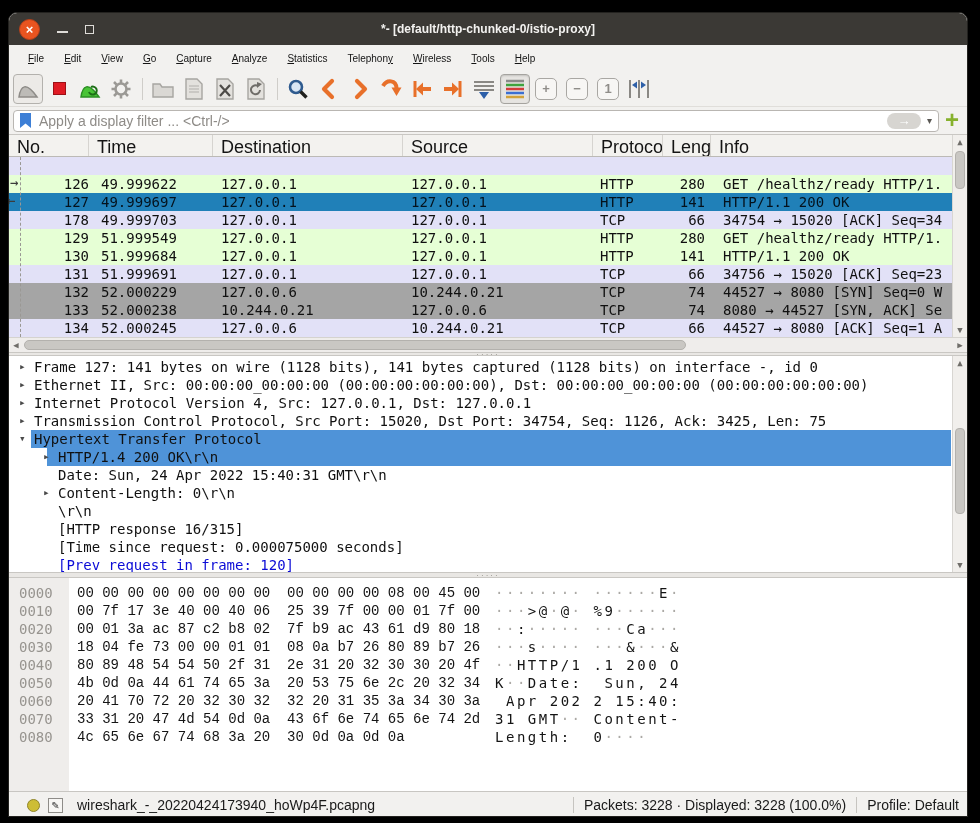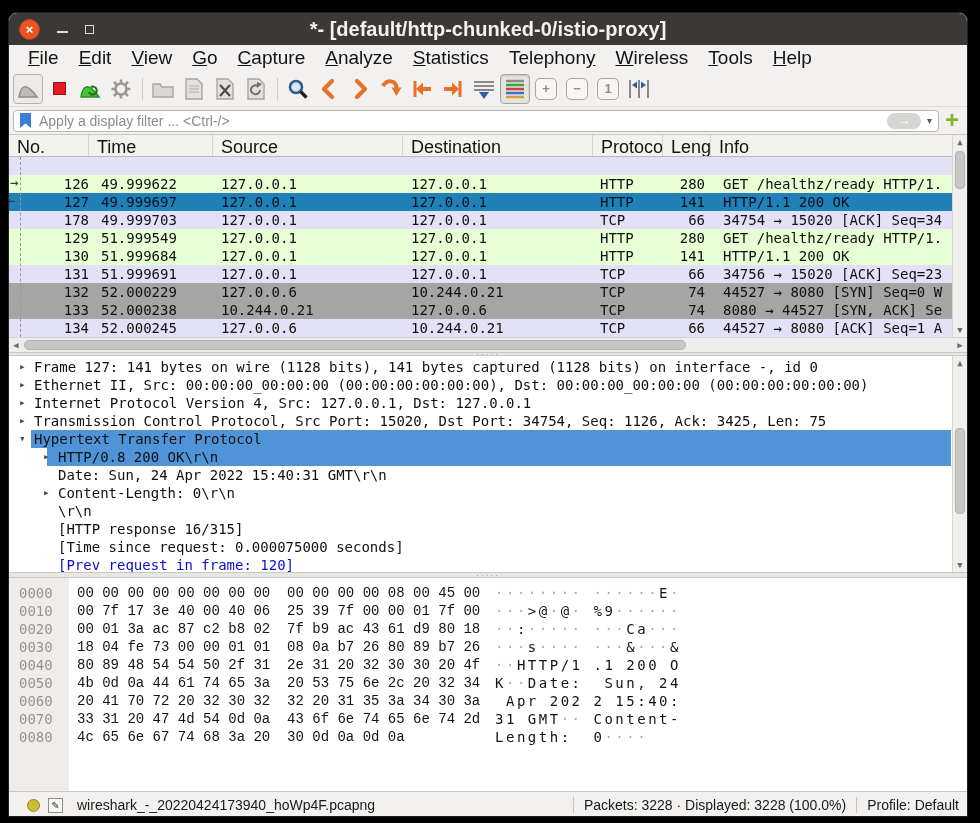--- a/index.html
+++ b/index.html
@@ -7,23 +7,23 @@
   *{box-sizing:border-box;}
   .window{position:absolute;left:8px;top:12px;width:960px;height:805px;background:#f2f1ef;
     border-radius:9px 9px 0 0;overflow:hidden;border:1px solid #23221f;display:flex;flex-direction:column;}
   
   .titlebar{height:32px;background:#3b3935;border-radius:8px 8px 0 0;display:flex;align-items:center;position:relative;flex:none;}
   .win-controls{display:flex;align-items:center;gap:17px;padding-left:10px;z-index:2;}
   .btn-close{width:21px;height:21px;border-radius:50%;background:#e95420;border:1px solid #b8401a;
     color:#fff;font-size:13px;font-weight:bold;display:flex;align-items:center;justify-content:center;line-height:1;}
   .btn-min{width:11px;height:2px;background:#dedcd8;margin-top:6px;}
   .btn-max{width:9px;height:9px;border:1.5px solid #dedcd8;}
-  .title-text{position:absolute;left:0;right:0;text-align:center;color:#f3f2f0;font-weight:bold;font-size:20px;}
-  
-  .menubar{height:26px;background:#f2f1ef;display:flex;align-items:center;padding-left:9px;font-size:19px;color:#141414;flex:none;}
+  .title-text{position:absolute;left:0;right:0;text-align:center;color:#f3f2f0;font-weight:bold;font-size:12px;}
+  
+  .menubar{height:26px;background:#f2f1ef;display:flex;align-items:center;padding-left:9px;font-size:10px;color:#141414;flex:none;}
   .menu-item{padding:2px 10px;}
   .menu-item u{text-decoration:underline;}
   
   .toolbar{height:36px;background:#f2f1ef;display:flex;align-items:center;padding-left:4px;flex:none;border-bottom:1px solid #e0deda;}
   .tb-btn{width:30px;height:30px;display:flex;align-items:center;justify-content:center;margin-right:1px;border-radius:4px;border:1px solid transparent;}
   .tb-btn.framed{border:1px solid #b3b1ad;background:#eceae7;}
   .tb-btn.pressed{border:1px solid #a5a39f;background:#e6e4e1;box-shadow:inset 0 1px 2px rgba(0,0,0,.15);}
   .tb-sep{width:1px;height:22px;background:#cfcdc9;margin:0 5px;flex:none;}
   .sq-stop{width:13px;height:13px;background:#e01b24;border:1px solid #9d1016;}
   .glyph-btn{width:22px;height:22px;border:1.5px solid #a9a7a3;border-radius:5px;color:#8f8d89;
@@ -298,22 +298,22 @@
       <div class="apply-btn">→</div>
       <div class="caret">▾</div>
     </div>
     <div class="plus-btn">+</div>
   </div>
 
   <div class="pkt-list">
     <div class="pl-header" id="pl-header">
         <div class="pl-h" style="width: 80px;">No.</div>
         <div class="pl-h" style="width: 124px;">Time</div>
+        <div class="pl-h" style="width: 190px;">Destination</div>
         <div class="pl-h" style="width: 190px;">Source</div>
-        <div class="pl-h" style="width: 190px;">Destination</div>
         <div class="pl-h" style="width: 70px;">Protocol</div>
         <div class="pl-h" style="width: 48px;">Length</div>
         <div class="pl-h" style="flex: 1 1 0%; border-right: none;">Info</div>
       </div>
     <div class="pl-rows" id="pl-rows">
       <div class="gutter-line"></div>
     <div class="p-row" style="background: rgb(226, 225, 247); flex-direction: column;">
           <span class="cell c-gut"></span>
           <span class="cell c-no">125</span>
           <span class="cell c-time">47.999696</span>
@@ -432,21 +432,21 @@
     <div class="vscroll" style="top:0;bottom:0;">
       <div class="vs-arrow" style="top:0;">▲</div>
       <div class="vs-thumb" style="top:72px;height:86px;"></div>
       <div class="vs-arrow" style="bottom:0;">▼</div>
     </div>
   <div class="d-row"><span class="d-tri" style="left: 10px;">▸</span><span class="d-text" style="left: 25px;">Frame 127: 141 bytes on wire (1128 bits), 141 bytes captured (1128 bits) on interface -, id 0</span></div>
       <div class="d-row"><span class="d-tri" style="left: 10px;">▸</span><span class="d-text" style="left: 25px;">Ethernet II, Src: 00:00:00_00:00:00 (00:00:00:00:00:00), Dst: 00:00:00_00:00:00 (00:00:00:00:00:00)</span></div>
       <div class="d-row"><span class="d-tri" style="left: 10px;">▸</span><span class="d-text" style="left: 25px;">Internet Protocol Version 4, Src: 127.0.0.1, Dst: 127.0.0.1</span></div>
       <div class="d-row"><span class="d-tri" style="left: 10px;">▸</span><span class="d-text" style="left: 25px;">Transmission Control Protocol, Src Port: 15020, Dst Port: 34754, Seq: 1126, Ack: 3425, Len: 75</span></div>
       <div class="d-row"><div class="d-bg" style="left: 22px; background: rgb(79, 147, 216);"></div><span class="d-tri" style="left: 10px;">▾</span><span class="d-text" style="left: 25px;">Hypertext Transfer Protocol</span></div>
-      <div class="d-row"><div class="d-bg" style="left: 38px; background: rgb(79, 147, 216);"></div><span class="d-tri" style="left: 34px;">▸</span><span class="d-text" style="left: 49px;">HTTP/0.8 200 OK\r\n</span></div>
+      <div class="d-row"><div class="d-bg" style="left: 38px; background: rgb(79, 147, 216);"></div><span class="d-tri" style="left: 34px;">▸</span><span class="d-text" style="left: 49px;">HTTP/1.4 200 OK\r\n</span></div>
       <div class="d-row"><span class="d-text" style="left: 49px;">Date: Sun, 24 Apr 2022 15:40:31 GMT\r\n</span></div>
       <div class="d-row"><span class="d-tri" style="left: 34px;">▸</span><span class="d-text" style="left: 49px;">Content-Length: 0\r\n</span></div>
       <div class="d-row"><span class="d-text" style="left: 49px;">\r\n</span></div>
       <div class="d-row"><span class="d-text" style="left: 49px;">[HTTP response 16/315]</span></div>
       <div class="d-row"><span class="d-text" style="left: 49px;">[Time since request: 0.000075000 seconds]</span></div>
       <div class="d-row"><span class="d-text d-link" style="left: 49px; color: rgb(11, 11, 214);">[Prev request in frame: 120]</span></div>
     </div>
 
   <div class="splitter" style="height:6px;line-height:5px;">·····</div>
 

